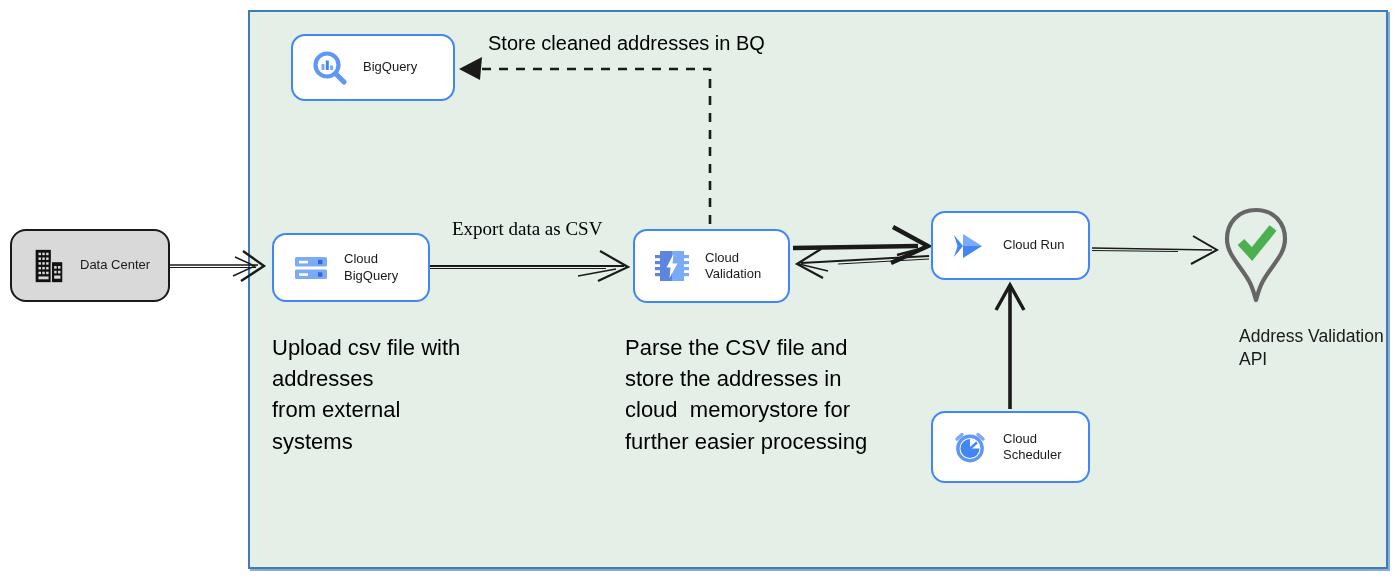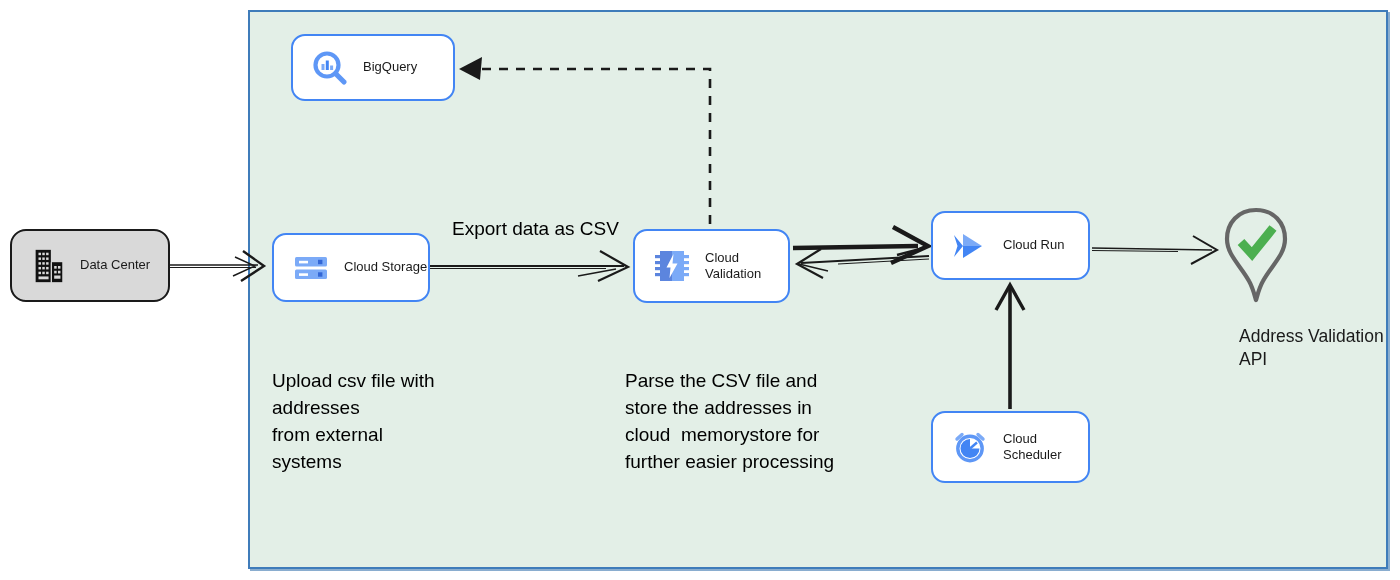--- a/index.html
+++ b/index.html
@@ -6,23 +6,23 @@
   .canvas{position:relative;width:1400px;height:580px;background:#ffffff;overflow:hidden;}
   .zone{position:absolute;left:248px;top:10px;width:1140px;height:559px;background:#e3efe7;
         border:2px solid #3f7cba;box-shadow:2px 2px 0 #8aadcf;box-sizing:border-box;}
   .node{position:absolute;display:flex;align-items:center;background:#ffffff;
         border:2.5px solid #4285f4;border-radius:14px;box-sizing:border-box;padding-left:17px;gap:13px;}
   .node .label{font-size:13px;color:#1a1a1a;line-height:1.25;}
   .node.gray{background:#d9d9d9;border-color:#1a1a1a;border-radius:16px;}
   .node .icon{display:flex;align-items:center;justify-content:center;flex:0 0 auto;}
   .edge-label{position:absolute;color:#000;}
   .lbl-store{left:488px;top:32px;font-size:20px;}
-  .lbl-export{left:452px;top:218px;font-size:19px;}
+  .lbl-export{left:452px;top:218px;font-size:19px;font-family:Liberation Serif, serif;}
   .lbl-periodic{left:1030px;top:345px;font-size:17px;white-space:pre-wrap;line-height:1.28;}
-  .note{position:absolute;color:#000;font-size:19px;line-height:1.42;white-space:pre-wrap;margin-top:36px;}
+  .note{position:absolute;color:#000;font-size:22px;line-height:1.42;white-space:pre-wrap;}
   .note-upload{left:272px;top:332px;}
   .note-parse{left:625px;top:332px;}
   .pin-wrap{position:absolute;left:1222px;top:206px;}
   .pin-label{position:absolute;left:1239px;top:325px;width:150px;font-size:17.5px;color:#1a1a1a;line-height:1.3;}
   svg.arrows{position:absolute;left:0;top:0;width:1400px;height:580px;pointer-events:none;}
 </style>
 </head>
 <body>
 
 <div class="canvas">
@@ -128,21 +128,21 @@
     <span class="icon">
       <svg width="40" height="40" viewBox="0 0 40 40">
         <rect x="4" y="9" width="32" height="9.5" rx="1.5" fill="#7baaf7"></rect>
         <rect x="8" y="12.8" width="9" height="2.6" fill="#ffffff"></rect>
         <rect x="27" y="11.8" width="4.4" height="4.4" fill="#3367d6"></rect>
         <rect x="4" y="21.5" width="32" height="9.5" rx="1.5" fill="#7baaf7"></rect>
         <rect x="8" y="25.3" width="9" height="2.6" fill="#ffffff"></rect>
         <rect x="27" y="24.3" width="4.4" height="4.4" fill="#3367d6"></rect>
       </svg>
     </span>
-    <span class="label">Cloud Storage</span>
+    <span class="label">Cloud BigQuery</span>
   </div>
 
   <div class="node" style="left:633px;top:229px;width:157px;height:74px">
     <span class="icon">
       <svg width="40" height="40" viewBox="0 0 40 40">
         <g fill="#5c85de">
           <rect x="3" y="9" width="5" height="3.2"></rect>
             <rect x="3" y="15" width="5" height="3.2"></rect>
           <rect x="3" y="21" width="5" height="3.2"></rect>
             <rect x="3" y="27" width="5" height="3.2"></rect>
@@ -188,20 +188,21 @@
   <div class="pin-wrap">
     <span class="icon">
       <svg width="68" height="104" viewBox="0 0 68 104">
         <path d="M34 4 C16 4 5 17 5 33 C5 49 19 60 27 75 C31 82 33 91 34 94 C35 91 37 82 41 75 C49 60 63 49 63 33 C63 17 52 4 34 4 Z" stroke="#666666" stroke-width="4.2" fill="none" stroke-linejoin="round"></path>
         <polyline points="19,36 30,48 51,22" stroke="#4caf50" stroke-width="9" fill="none" stroke-linejoin="miter"></polyline>
       </svg>
     </span>
   </div>
   <div class="pin-label">Address Validation API</div>
 
+  <div class="edge-label lbl-store">Store cleaned addresses in BQ</div>
   <div class="edge-label lbl-export">Export data as CSV</div>
 
   <div class="note note-upload">Upload csv file with
 addresses
 from external
 systems</div>
   <div class="note note-parse">Parse the CSV file and
 store the addresses in
 cloud  memorystore for
 further easier processing</div>

